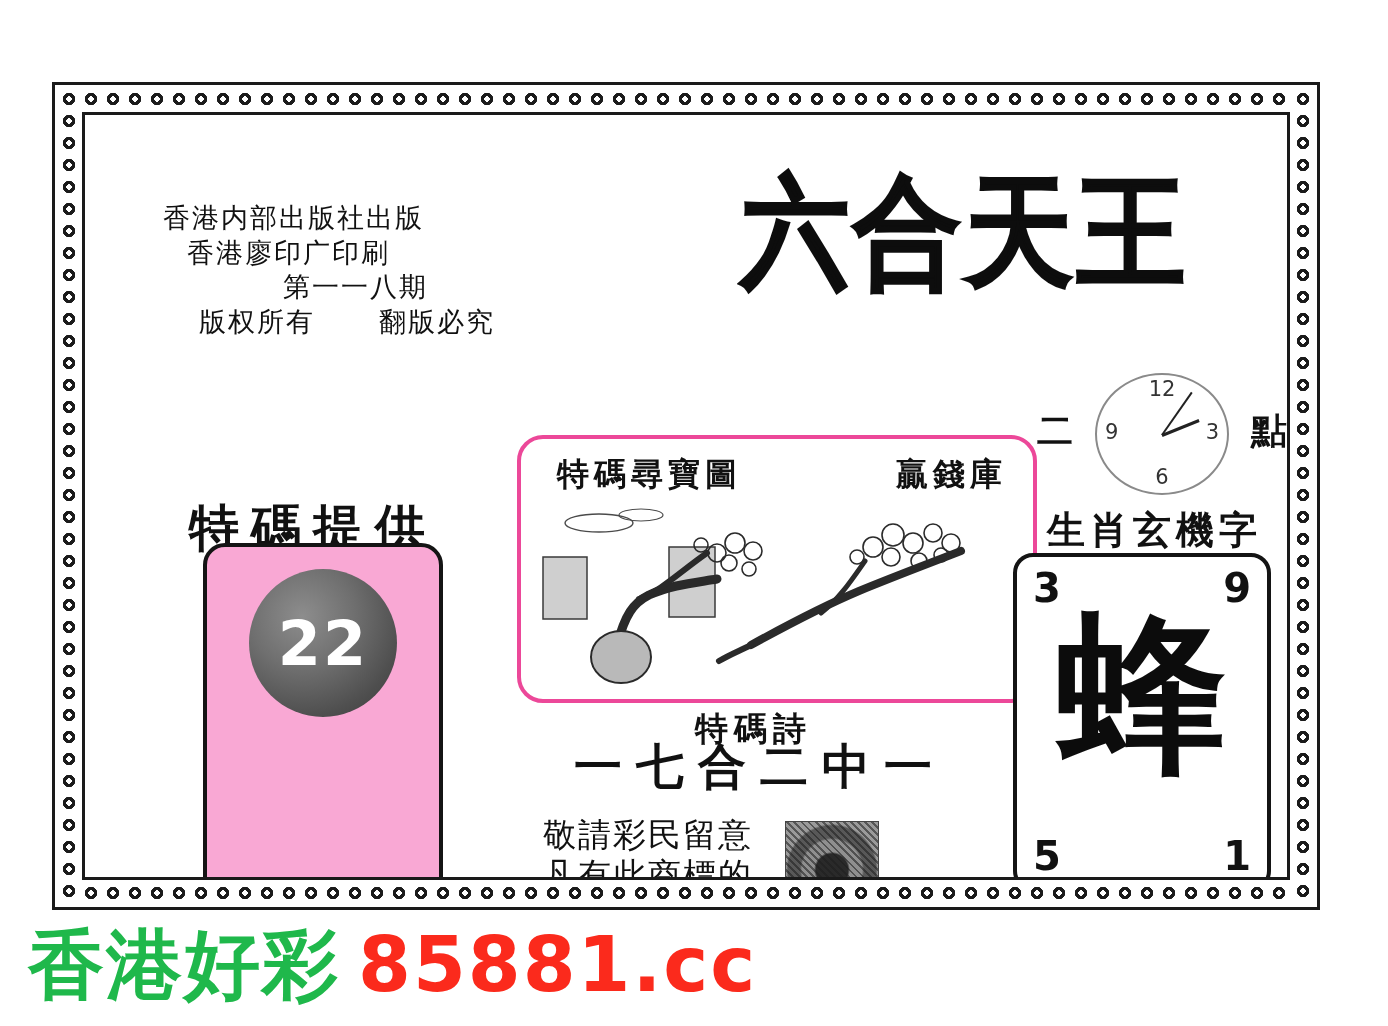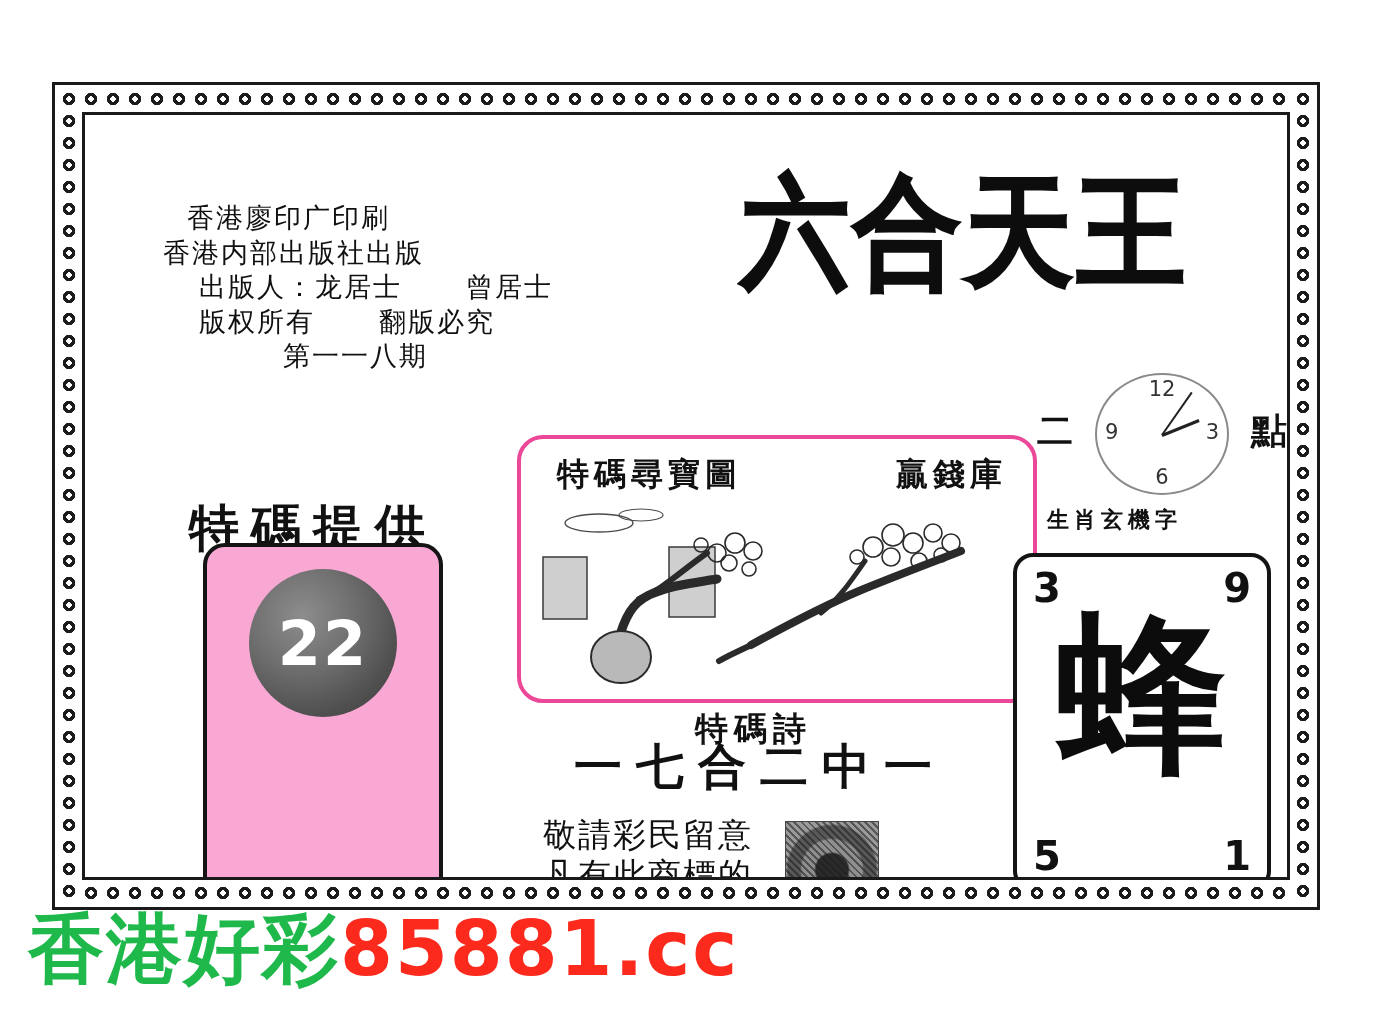--- a/index.html
+++ b/index.html
@@ -251,21 +251,21 @@
   }
   .clock-side.left-char { left: 0; }
   .clock-side.right-char { right: 0; }
 
   .zodiac-title {
     position: absolute;
     left: 962px;
     top: 390px;
     font-family: "DejaVu Serif", serif;
     font-weight: 700;
-    font-size: 22px;
+    font-size: 38px;
     letter-spacing: 5px;
   }
   .zodiac-card {
     position: absolute;
     left: 928px;
     top: 438px;
     width: 250px;
     height: 330px;
     border: 4px solid #141414;
     border-radius: 20px;
@@ -290,57 +290,54 @@
     font-weight: 700;
     font-size: 170px;
     line-height: 1;
     color: #0c0c0c;
   }
 
   
   .watermark {
     position: absolute;
     left: 28px;
-    bottom: 24px;
+    bottom: 8px;
     font-family: "DejaVu Sans", sans-serif;
     font-weight: 700;
     font-size: 76px;
     letter-spacing: 2px;
     white-space: nowrap;
     display: flex;
     align-items: baseline;
+    gap: 18px;
   }
   .wm-cn { color: #1fb84b; }
   .wm-url { color: #fb2a1c; }
 </style>
 </head>
 <body>
 
 <div class="sheet">
   <div class="border-outer"></div>
   <div class="strip top"></div>
   <div class="strip bottom"></div>
   <div class="strip left"></div>
   <div class="strip right"></div>
   <div class="border-inner"></div>
 
   <div class="page-inner">
 
     <div class="pub-info">
+      <span class="pub-line">香港内部出版社出版</span>
       <span class="pub-line indent1">香港廖印广印刷</span>
-      <span class="pub-line">香港内部出版社出版</span>
-      <span class="pub-line indent2 pub-row">
-        <span>出版人：龙居士</span>
-        <span>曾居士</span>
-      </span>
+      <span class="pub-line indent3">第一一八期</span>
       <span class="pub-line indent2 pub-row">
         <span>版权所有</span>
         <span>翻版必究</span>
       </span>
-      <span class="pub-line indent3">第一一八期</span>
     </div>
 
     <div class="masthead">六合天王</div>
 
     <div class="left-heading">特碼提供</div>
     <div class="ball-box">
       <div class="ball first">22</div>
     </div>
 
     <div class="pic-card">

